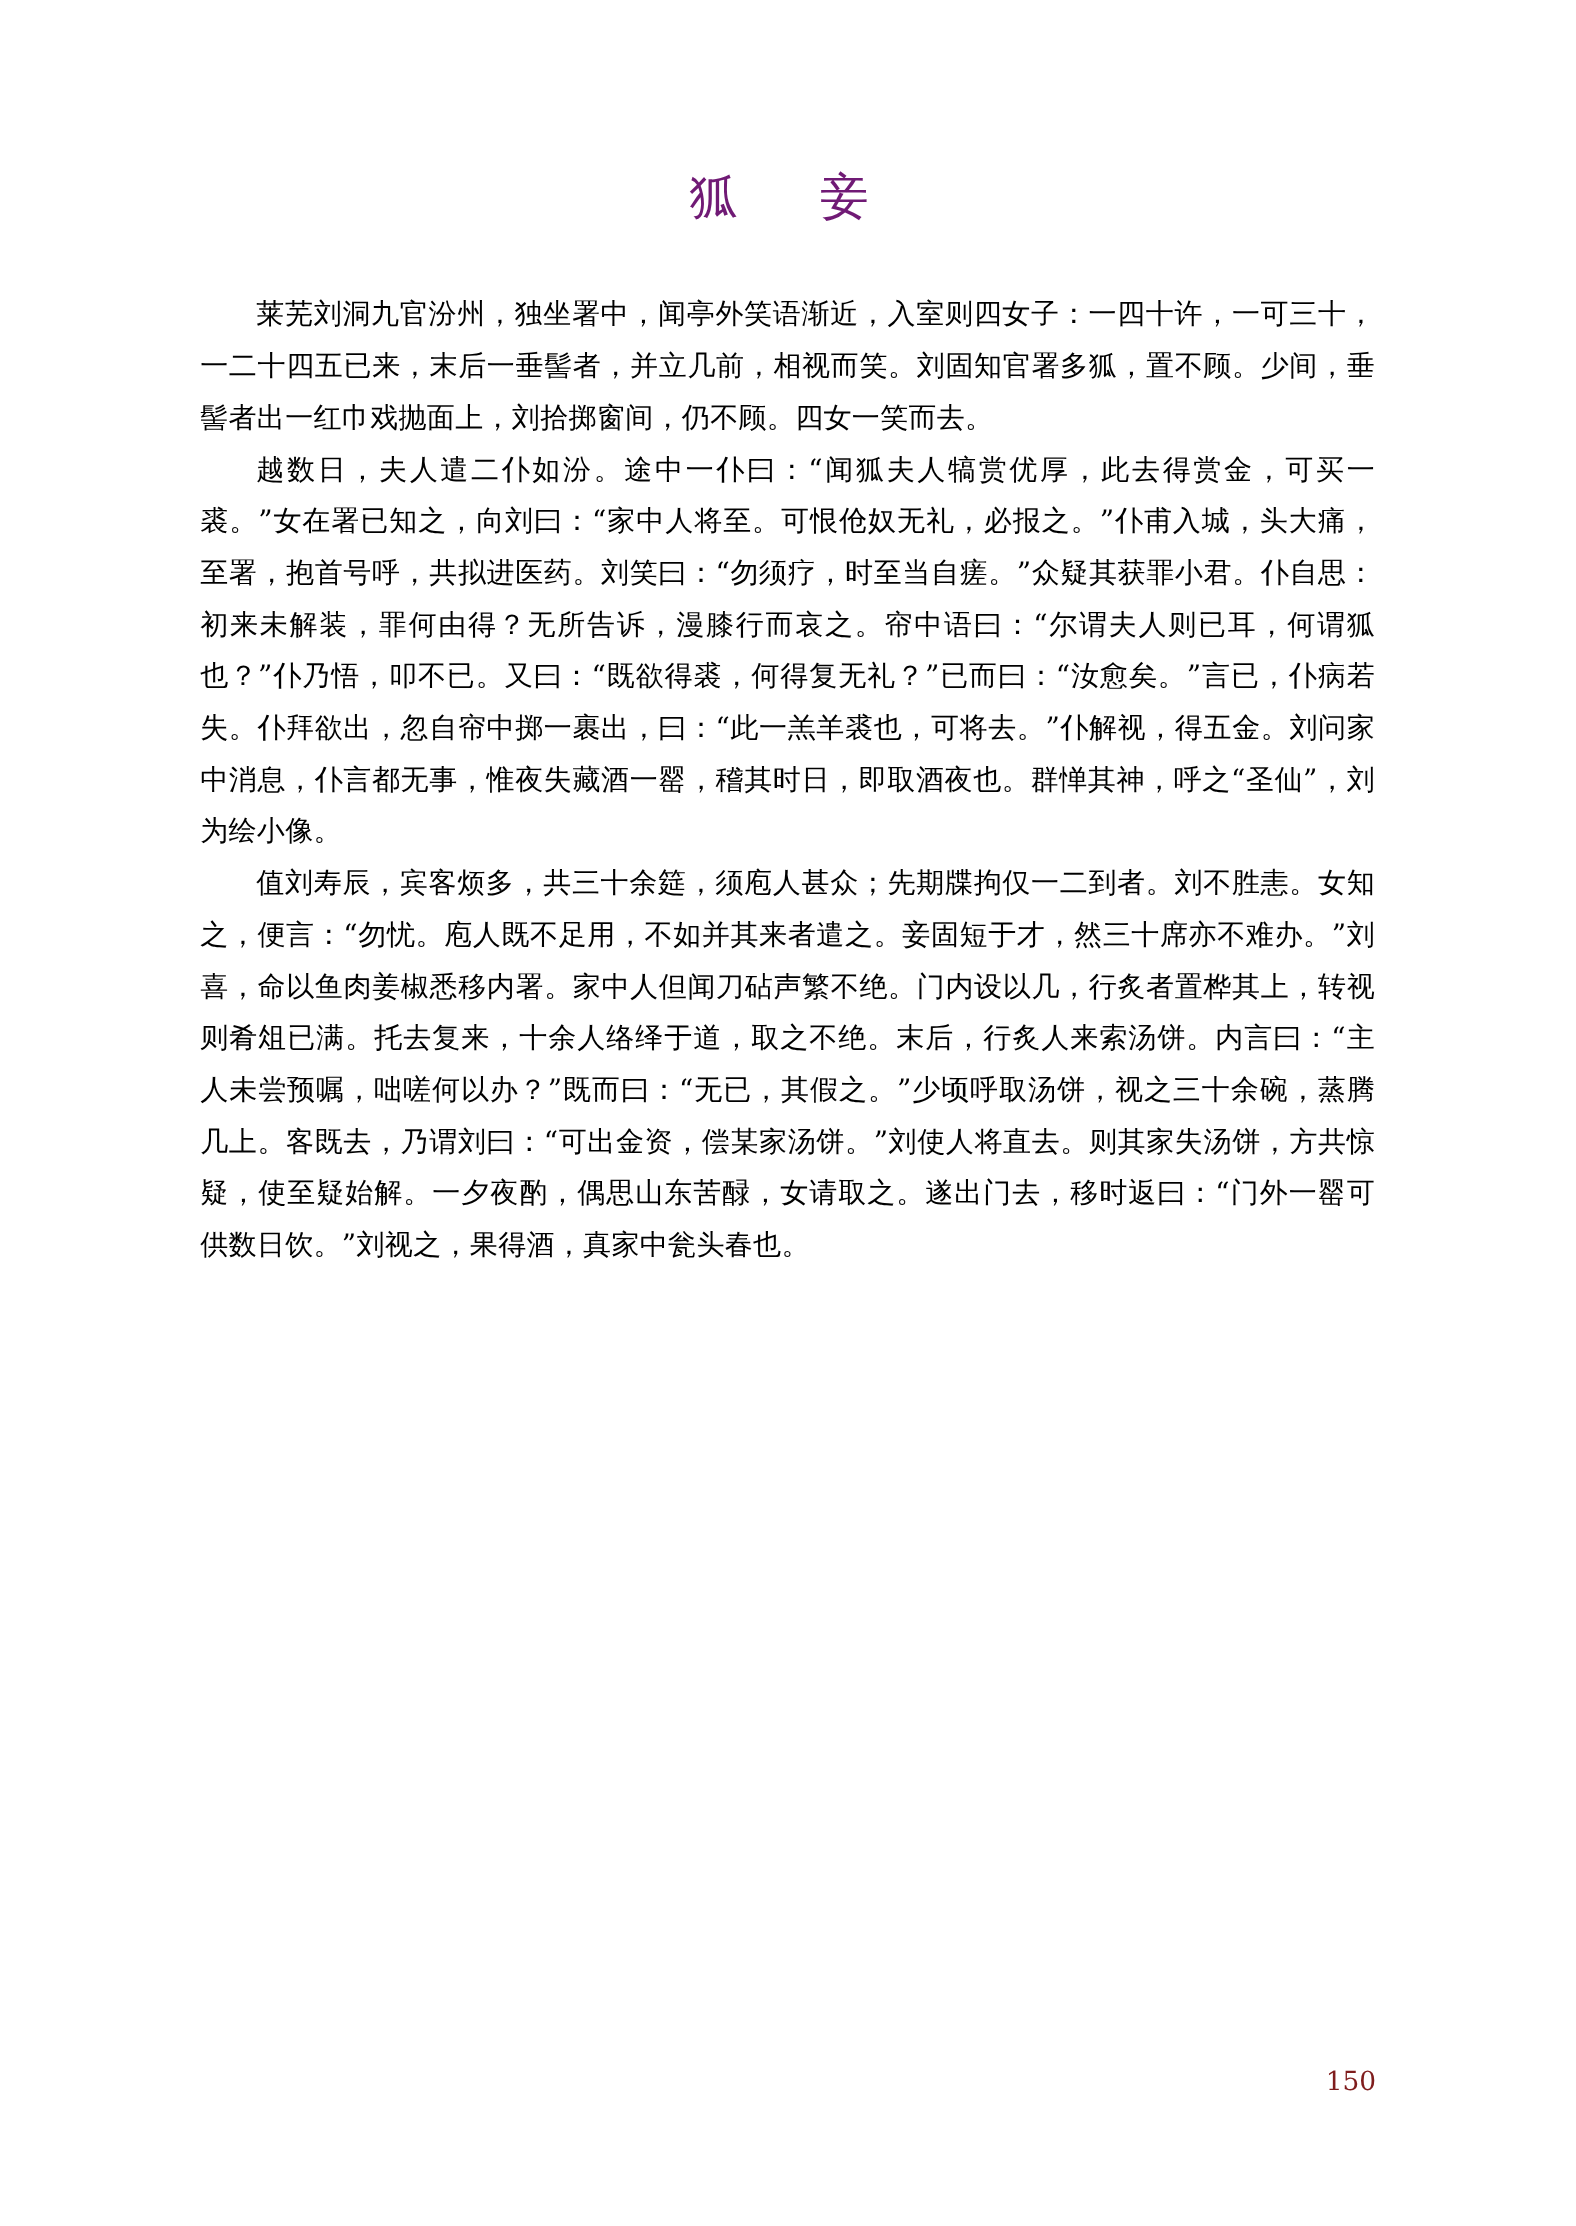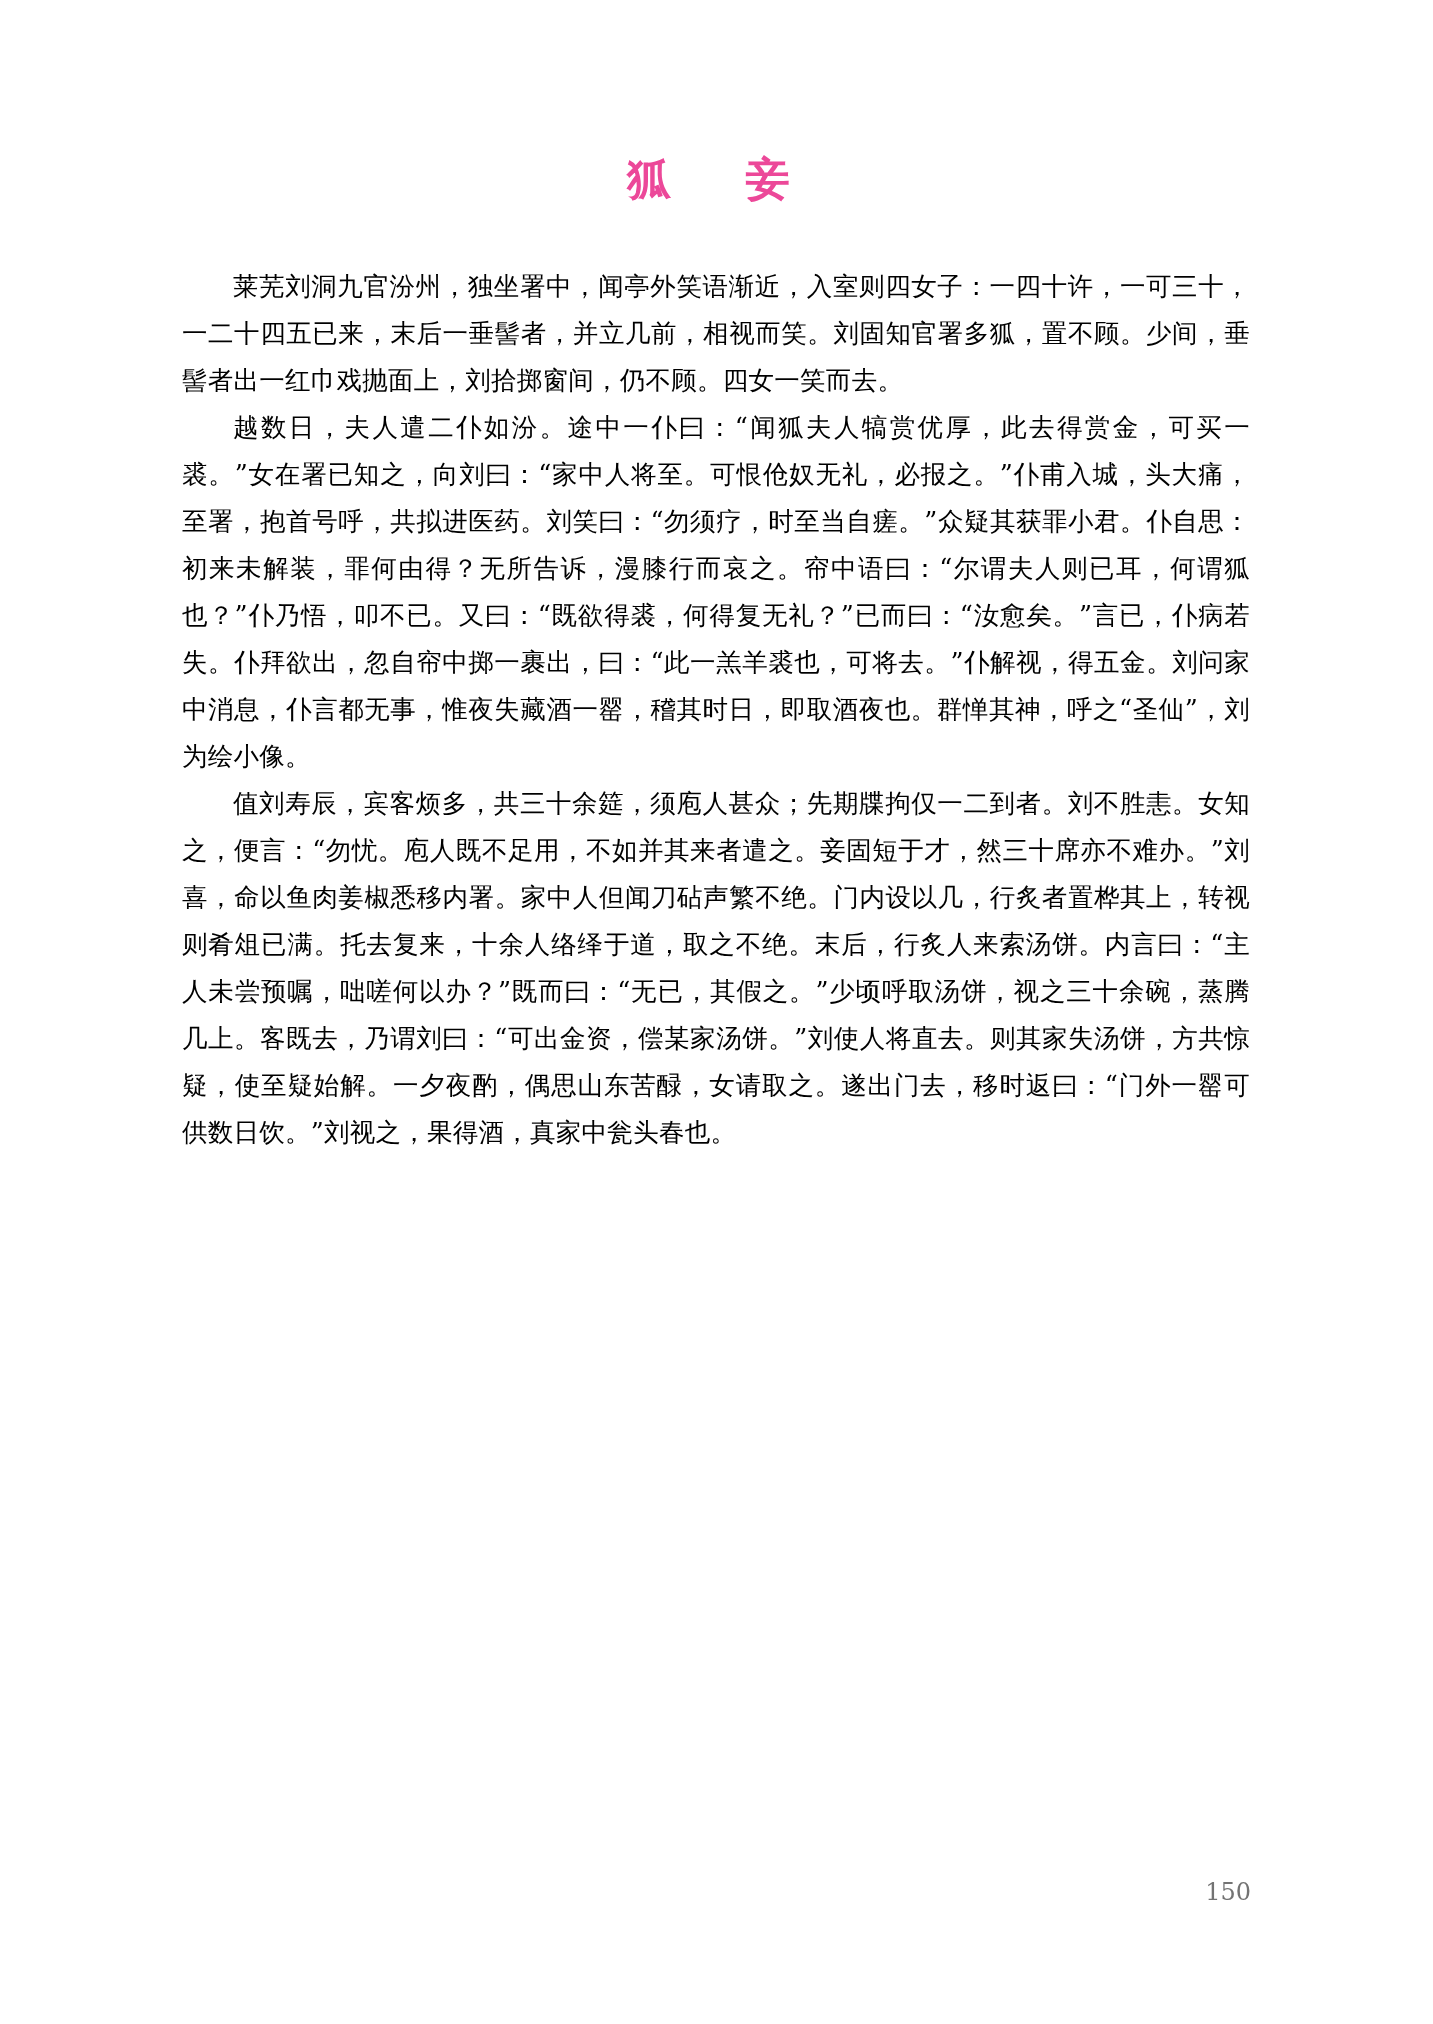--- a/index.html
+++ b/index.html
@@ -18,42 +18,42 @@
   }
   .content {
     position: absolute;
     left: 182px;
     top: 150px;
     width: 1068px;
   }
   .doc-title {
     text-align: center;
     font-size: 44px;
-    font-weight: 700;
+    font-weight: 400;
     letter-spacing: 0.35em;
-    color: #ec4899;
+    color: #701a75;
     margin: 0 0 54px 0;
     font-family: "DejaVu Serif", "Liberation Serif", serif;
   }
   .body-text p {
     margin: 0;
     font-size: 25.5px;
     line-height: 47px;
     color: #000000;
     text-align: justify;
     text-justify: inter-character;
     text-indent: 2em;
     letter-spacing: 0.01em;
   }
   .page-number {
     position: absolute;
     right: 182px;
     bottom: 118px;
     font-size: 24px;
-    color: #737373;
+    color: #7f1d1d;
     font-family: "DejaVu Serif", "Liberation Serif", serif;
   }
 </style>
 </head>
 <body>
 
 <div class="page">
   <div class="content">
     <h1 class="doc-title">狐　妾</h1>
     <div class="body-text">

